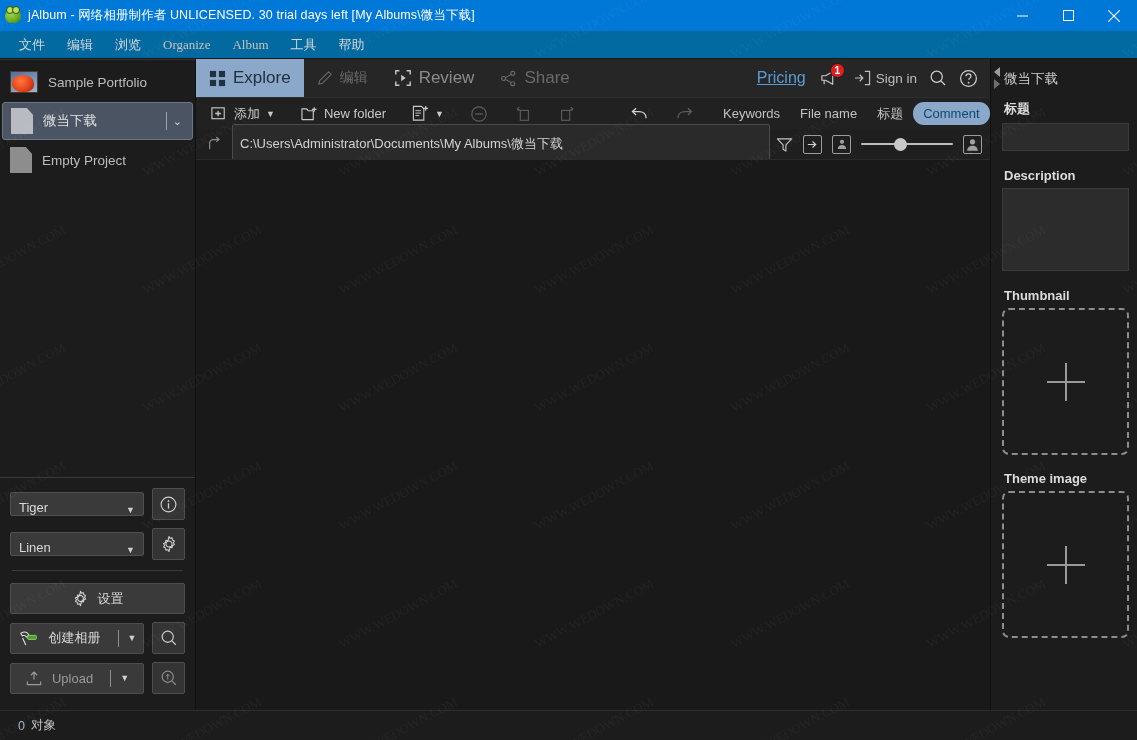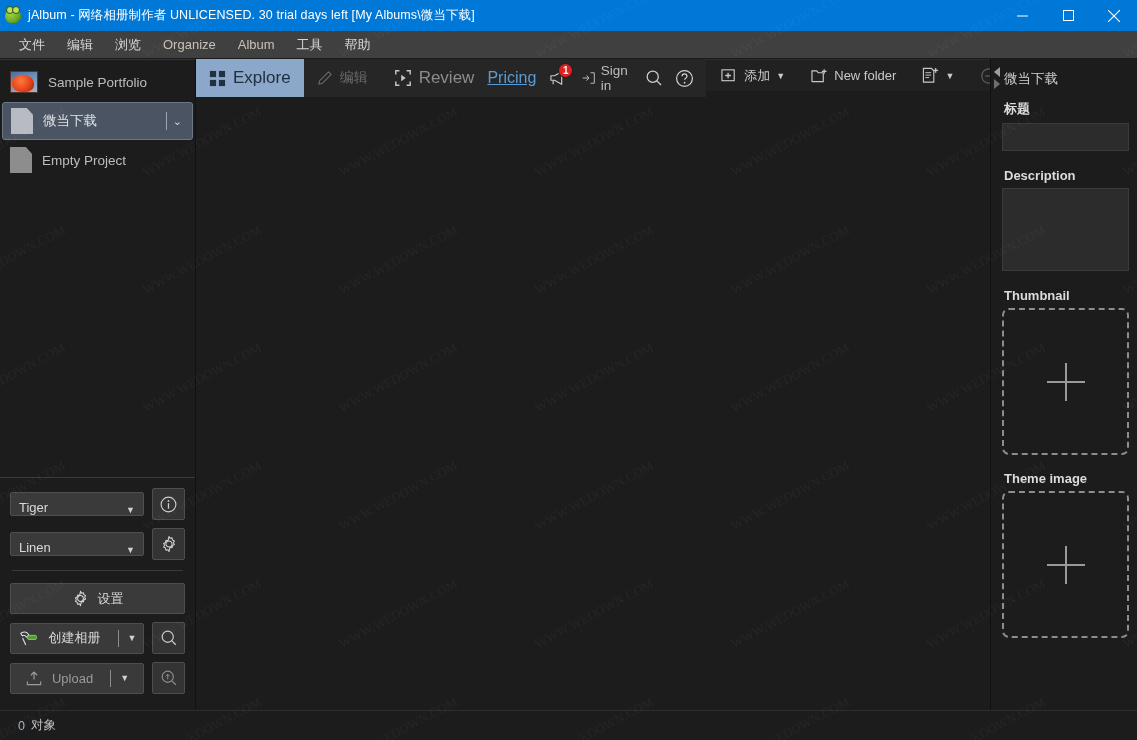--- a/index.html
+++ b/index.html
@@ -23,22 +23,22 @@
   .frog:before,.frog:after{content:"";position:absolute;top:-3px;width:6px;height:6px;border-radius:50%;
     background:#bde05c;border:1px solid #2d5208;}
   .frog:before{left:1px}.frog:after{right:1px}
   .title-text{ font-size:12.5px; letter-spacing:.1px; white-space:nowrap; padding-left:2px;}
   .win-ctrls{ margin-left:auto; display:flex; height:31px;}
   .win-btn{ width:46px; height:31px; display:flex;align-items:center;justify-content:center;}
   .win-btn svg{ display:block; }
 
   
   .menubar{
-    height:28px; background:#404040; display:flex; align-items:center;
-    padding-left:8px; gap:0; flex:0 0 28px; border-bottom:1px solid #1a1a1a;
+    height:28px; background:#0369a1; display:flex; align-items:center;
+    padding-left:8px; gap:0; flex:0 0 28px; border-bottom:1px solid #1a1a1a;font-family:Liberation Serif, serif;
   }
   .menu-item{ font-size:13px; color:#d6d6d6; padding:4px 11px; white-space:nowrap;}
   .menu-item.latin{ color:#c9c2b4; }
 
   
   .body{ display:flex; flex:1 1 auto; min-height:0;}
 
   
   .sidebar{ width:196px; flex:0 0 196px; background:#1c1c1c; display:flex; flex-direction:column;
             border-right:1px solid #111;}
@@ -72,21 +72,21 @@
   .sq-btn{ width:33px;height:32px;border:1px solid #4e4e4e;background:#343434;border-radius:2px;
            display:flex;align-items:center;justify-content:center;color:#cfcfcf;}
   .divider{ height:1px;background:#3a3a3a;margin:10px 2px 12px 2px;}
   .wide-btn{ flex:1 1 auto; height:31px;background:#3a3a3a;border:1px solid #4e4e4e;border-radius:2px;
              display:flex;align-items:center;justify-content:center;gap:9px;color:#d9d9d9;font-size:13px;}
   .wide-btn .sp{ width:1px;height:17px;background:#8e8e8e;margin-left:8px;}
   .wide-btn .dn{ font-size:9px;color:#cfcfcf;}
   .wide-btn.dim{ color:#9a9a9a;}
 
   
-  .center{ flex:1 1 auto; display:flex; flex-direction:row; min-width:0; background:#1c1c1c;}
+  .center{ flex:1 1 auto; display:flex; flex-direction:column; min-width:0; background:#1c1c1c;}
   .tabbar{ height:38px;flex:0 0 38px;display:flex;align-items:stretch;background:#262626;}
   .tab{ display:flex;align-items:center;gap:7px;padding:0 13px;font-size:17px;color:#8c8c8c;white-space:nowrap;}
   .tab.active{ background:#8ba7c9;color:#21303f;}
   .tab.disabled{ color:#6a6a6a;}
   .tab .lbl.cn{ font-size:14px;}
   .tabbar .right{ margin-left:auto; display:flex; align-items:center; gap:12px; padding-right:12px;}
   .pricing{ color:#5b9bd5; text-decoration:underline; font-size:16px;}
   .megaphone{ position:relative; width:24px;height:22px;display:flex;align-items:center;justify-content:center;color:#c8c8c8;}
   .badge{ position:absolute; right:-3px; top:-4px; width:15px;height:15px;border-radius:50%;
           background:#e02020;color:#fff;font-size:10px;display:flex;align-items:center;justify-content:center;
@@ -312,20 +312,29 @@
               <path d="M2 16l1-4L13 2l3 3L6 15z" fill="none" stroke="#6a6a6a" stroke-width="1.2" stroke-linejoin="round"></path>
             </svg>
           <span class="lbl cn">编辑</span>
         </div>
         <div class="tab">
           <svg width="18" height="18" viewBox="0 0 20 20">
               <path d="M2 6V2h4M18 6V2h-4M2 14v4h4M18 14v4h-4" fill="none" stroke="#c5c5c5" stroke-width="1.6"></path>
               <path d="M8 6.5l5 3.5-5 3.5z" fill="#c5c5c5"></path>
             </svg>
           <span class="lbl">Review</span>
+        </div>
+        <div class="tab disabled">
+          <svg width="17" height="17" viewBox="0 0 18 18">
+              <circle cx="13.5" cy="3.5" r="2.1" fill="none" stroke="#6a6a6a" stroke-width="1.2"></circle>
+              <circle cx="13.5" cy="14.5" r="2.1" fill="none" stroke="#6a6a6a" stroke-width="1.2"></circle>
+              <circle cx="3.8" cy="9" r="2.1" fill="none" stroke="#6a6a6a" stroke-width="1.2"></circle>
+              <path d="M5.7 8.1l5.9-3.2M5.7 9.9l5.9 3.2" stroke="#6a6a6a" stroke-width="1.1"></path>
+            </svg>
+          <span class="lbl">Share</span>
         </div>
 
         <div class="right">
           <a class="pricing">Pricing</a>
           <div class="megaphone">
             <svg width="22" height="18" viewBox="0 0 24 20">
                 <path d="M3 7.5h4l8-4.5v14l-8-4.5H3z" fill="none" stroke="#c8c8c8" stroke-width="1.3" stroke-linejoin="round"></path>
                 <path d="M5.5 12.5v4.5" stroke="#c8c8c8" stroke-width="1.3"></path>
               </svg>
             <div class="badge">1</div>

